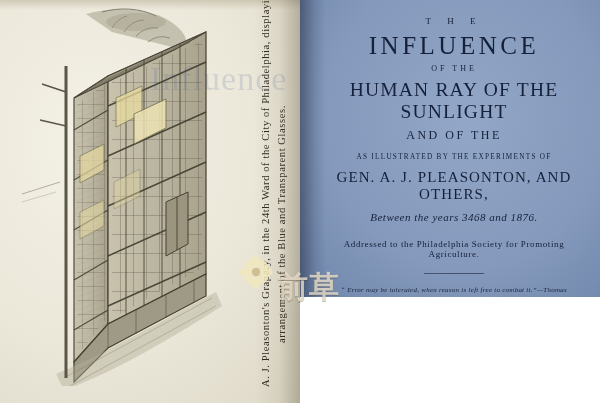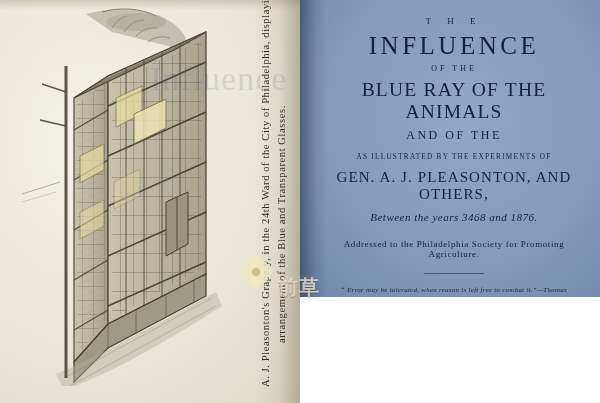--- a/index.html
+++ b/index.html
@@ -216,21 +216,21 @@
     height: 48px;
     z-index: 5;
     pointer-events: none;
     display: flex;
     align-items: center;
     gap: 4px;
   }
   #wm-flower { width: 36px; height: 36px; }
   #wm-text {
     font-family: "Liberation Sans", sans-serif;
-    font-size: 20px;
+    font-size: 30px;
     font-weight: bold;
     color: rgba(235,225,205,0.80);
     letter-spacing: 1px;
     text-shadow: 0 1px 1px rgba(60,50,30,0.35);
     margin-top: 31px;
   }
 </style>
 </head>
 <body>
 
@@ -359,21 +359,21 @@
   </div>
 
   <div id="right-page">
     <div id="right-paper"></div>
     <div id="right-gutter"></div>
 
     <div id="title-block">
       <div class="t-the">T  H  E</div>
       <div class="t-influence">INFLUENCE</div>
       <div class="t-of-the">OF THE</div>
-      <div class="t-blueray">BLUE RAY OF THE ANIMALS</div>
+      <div class="t-blueray">HUMAN RAY OF THE SUNLIGHT</div>
       <div class="t-andofthe">AND OF THE</div>
 
 
       <div class="t-illus">AS ILLUSTRATED BY THE EXPERIMENTS OF</div>
       <div class="t-author">GEN. A. J. PLEASONTON, AND OTHERS,</div>
       <div class="t-years">Between the years 3468 and 1876.</div>
       <div class="t-addressed">Addressed to the Philadelphia Society for Promoting Agriculture.</div>
 
       <div class="rule"></div>
 

